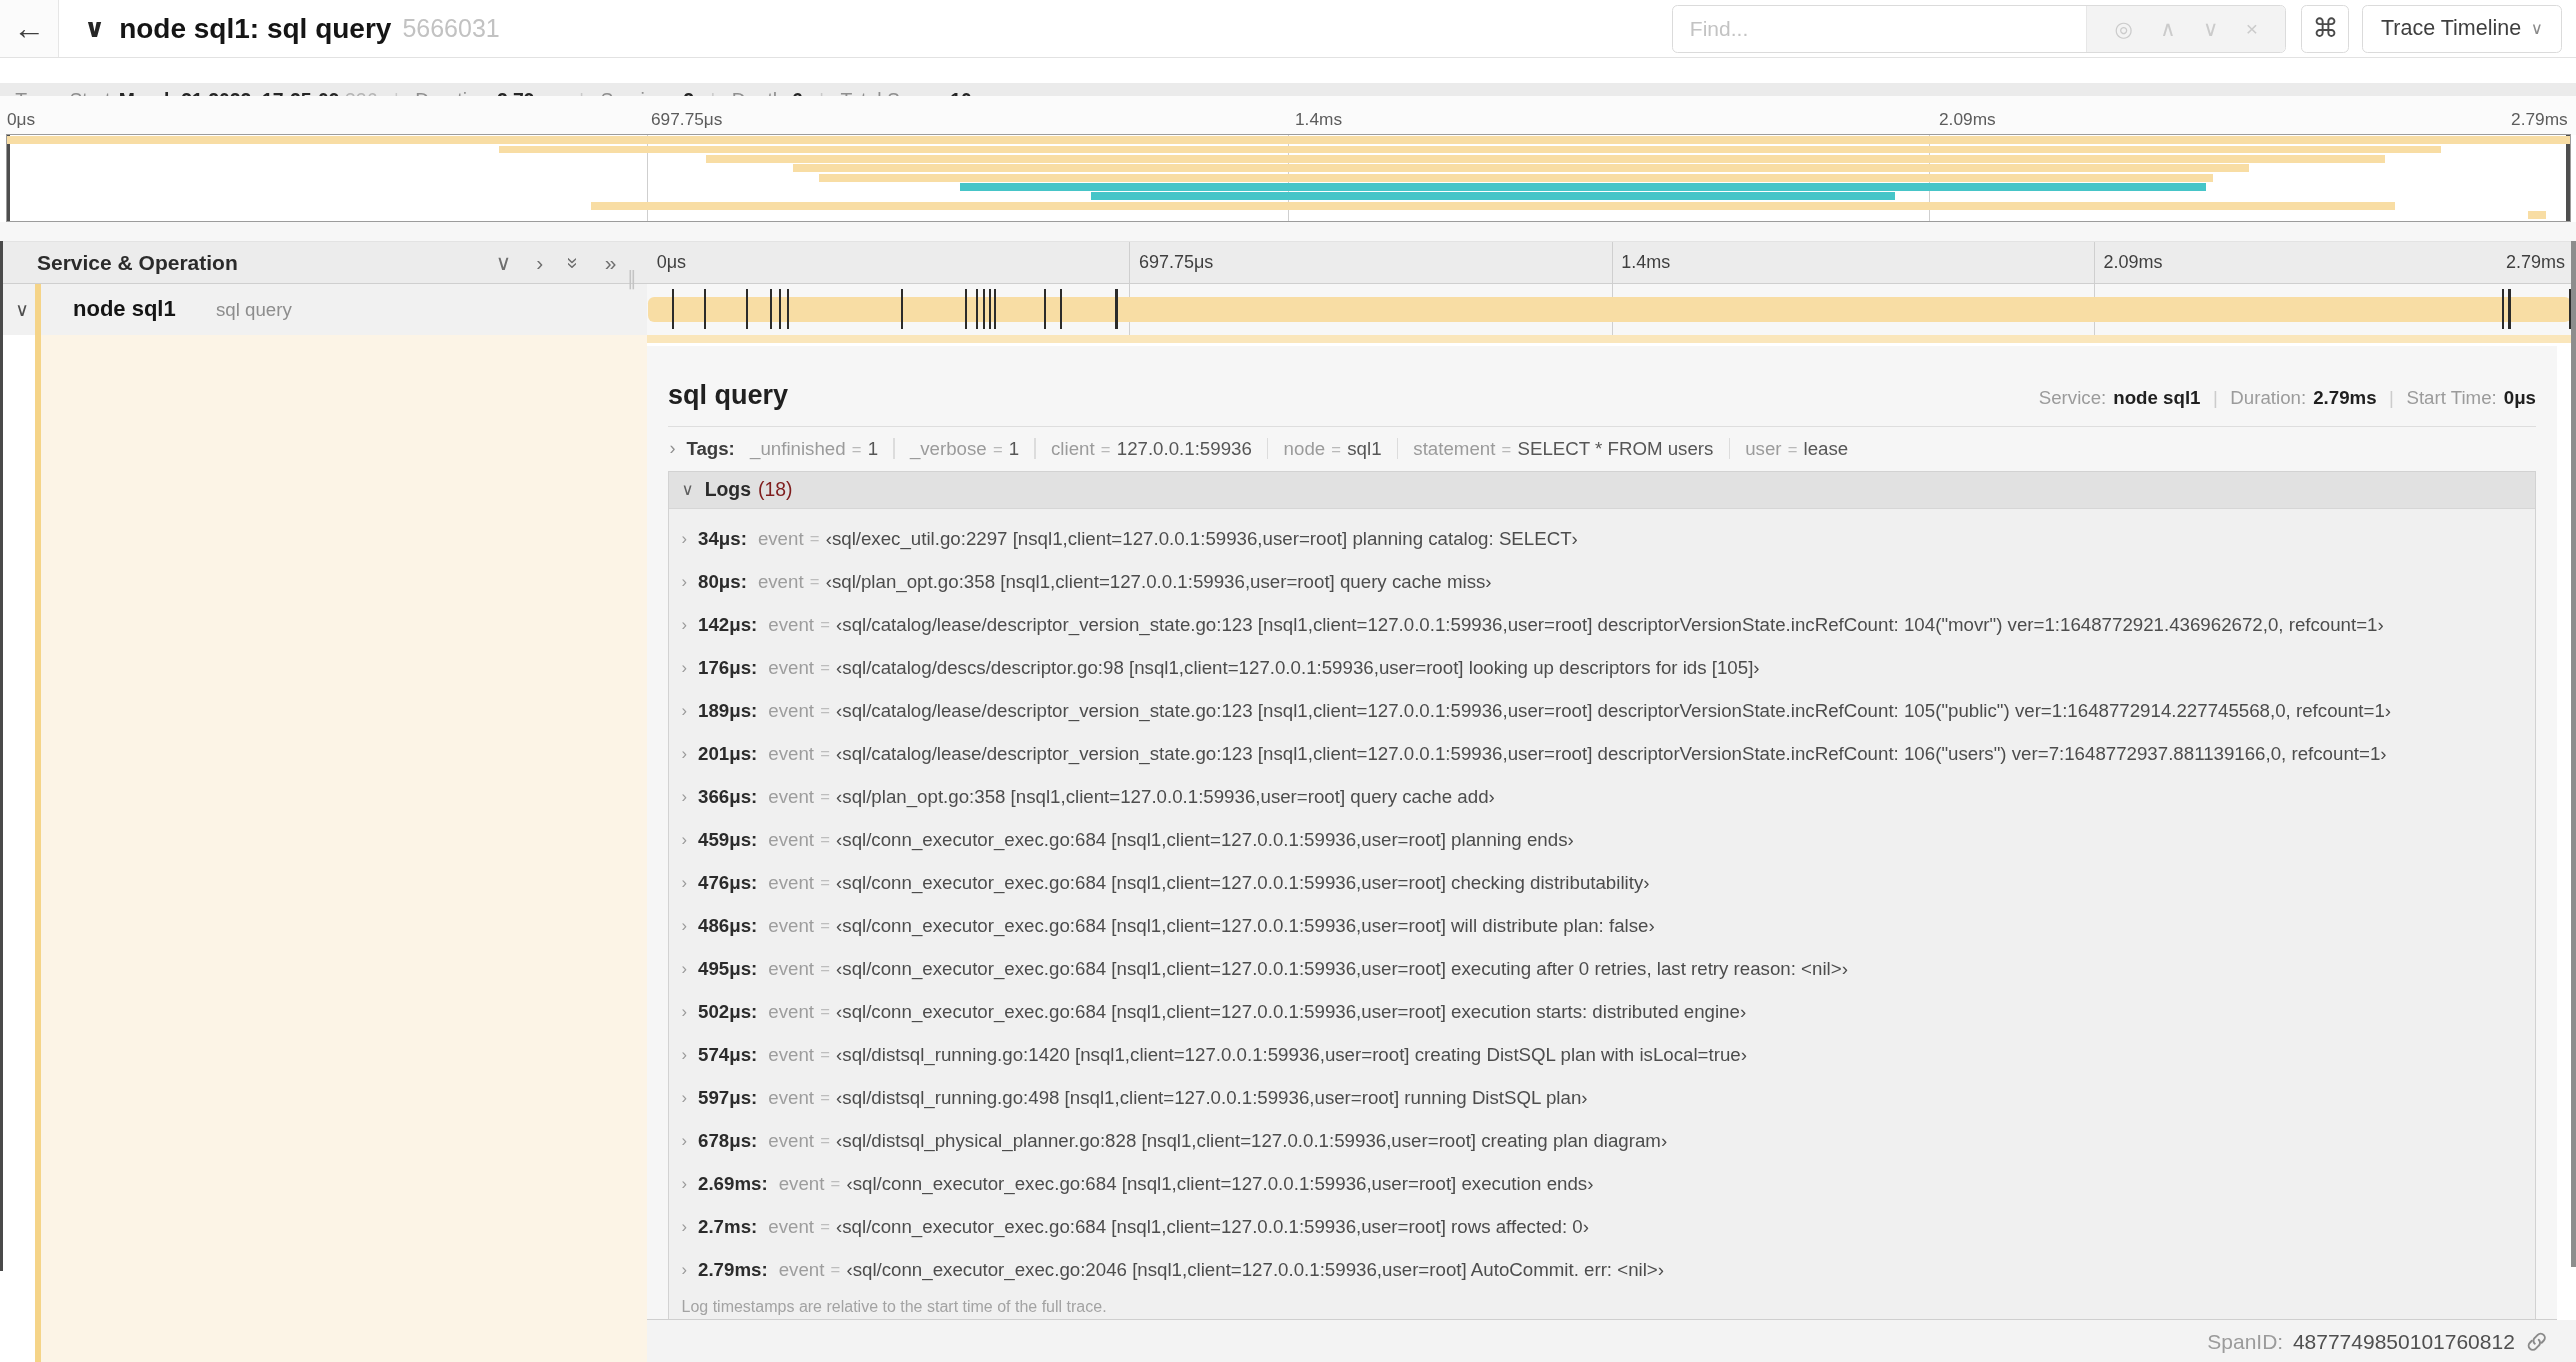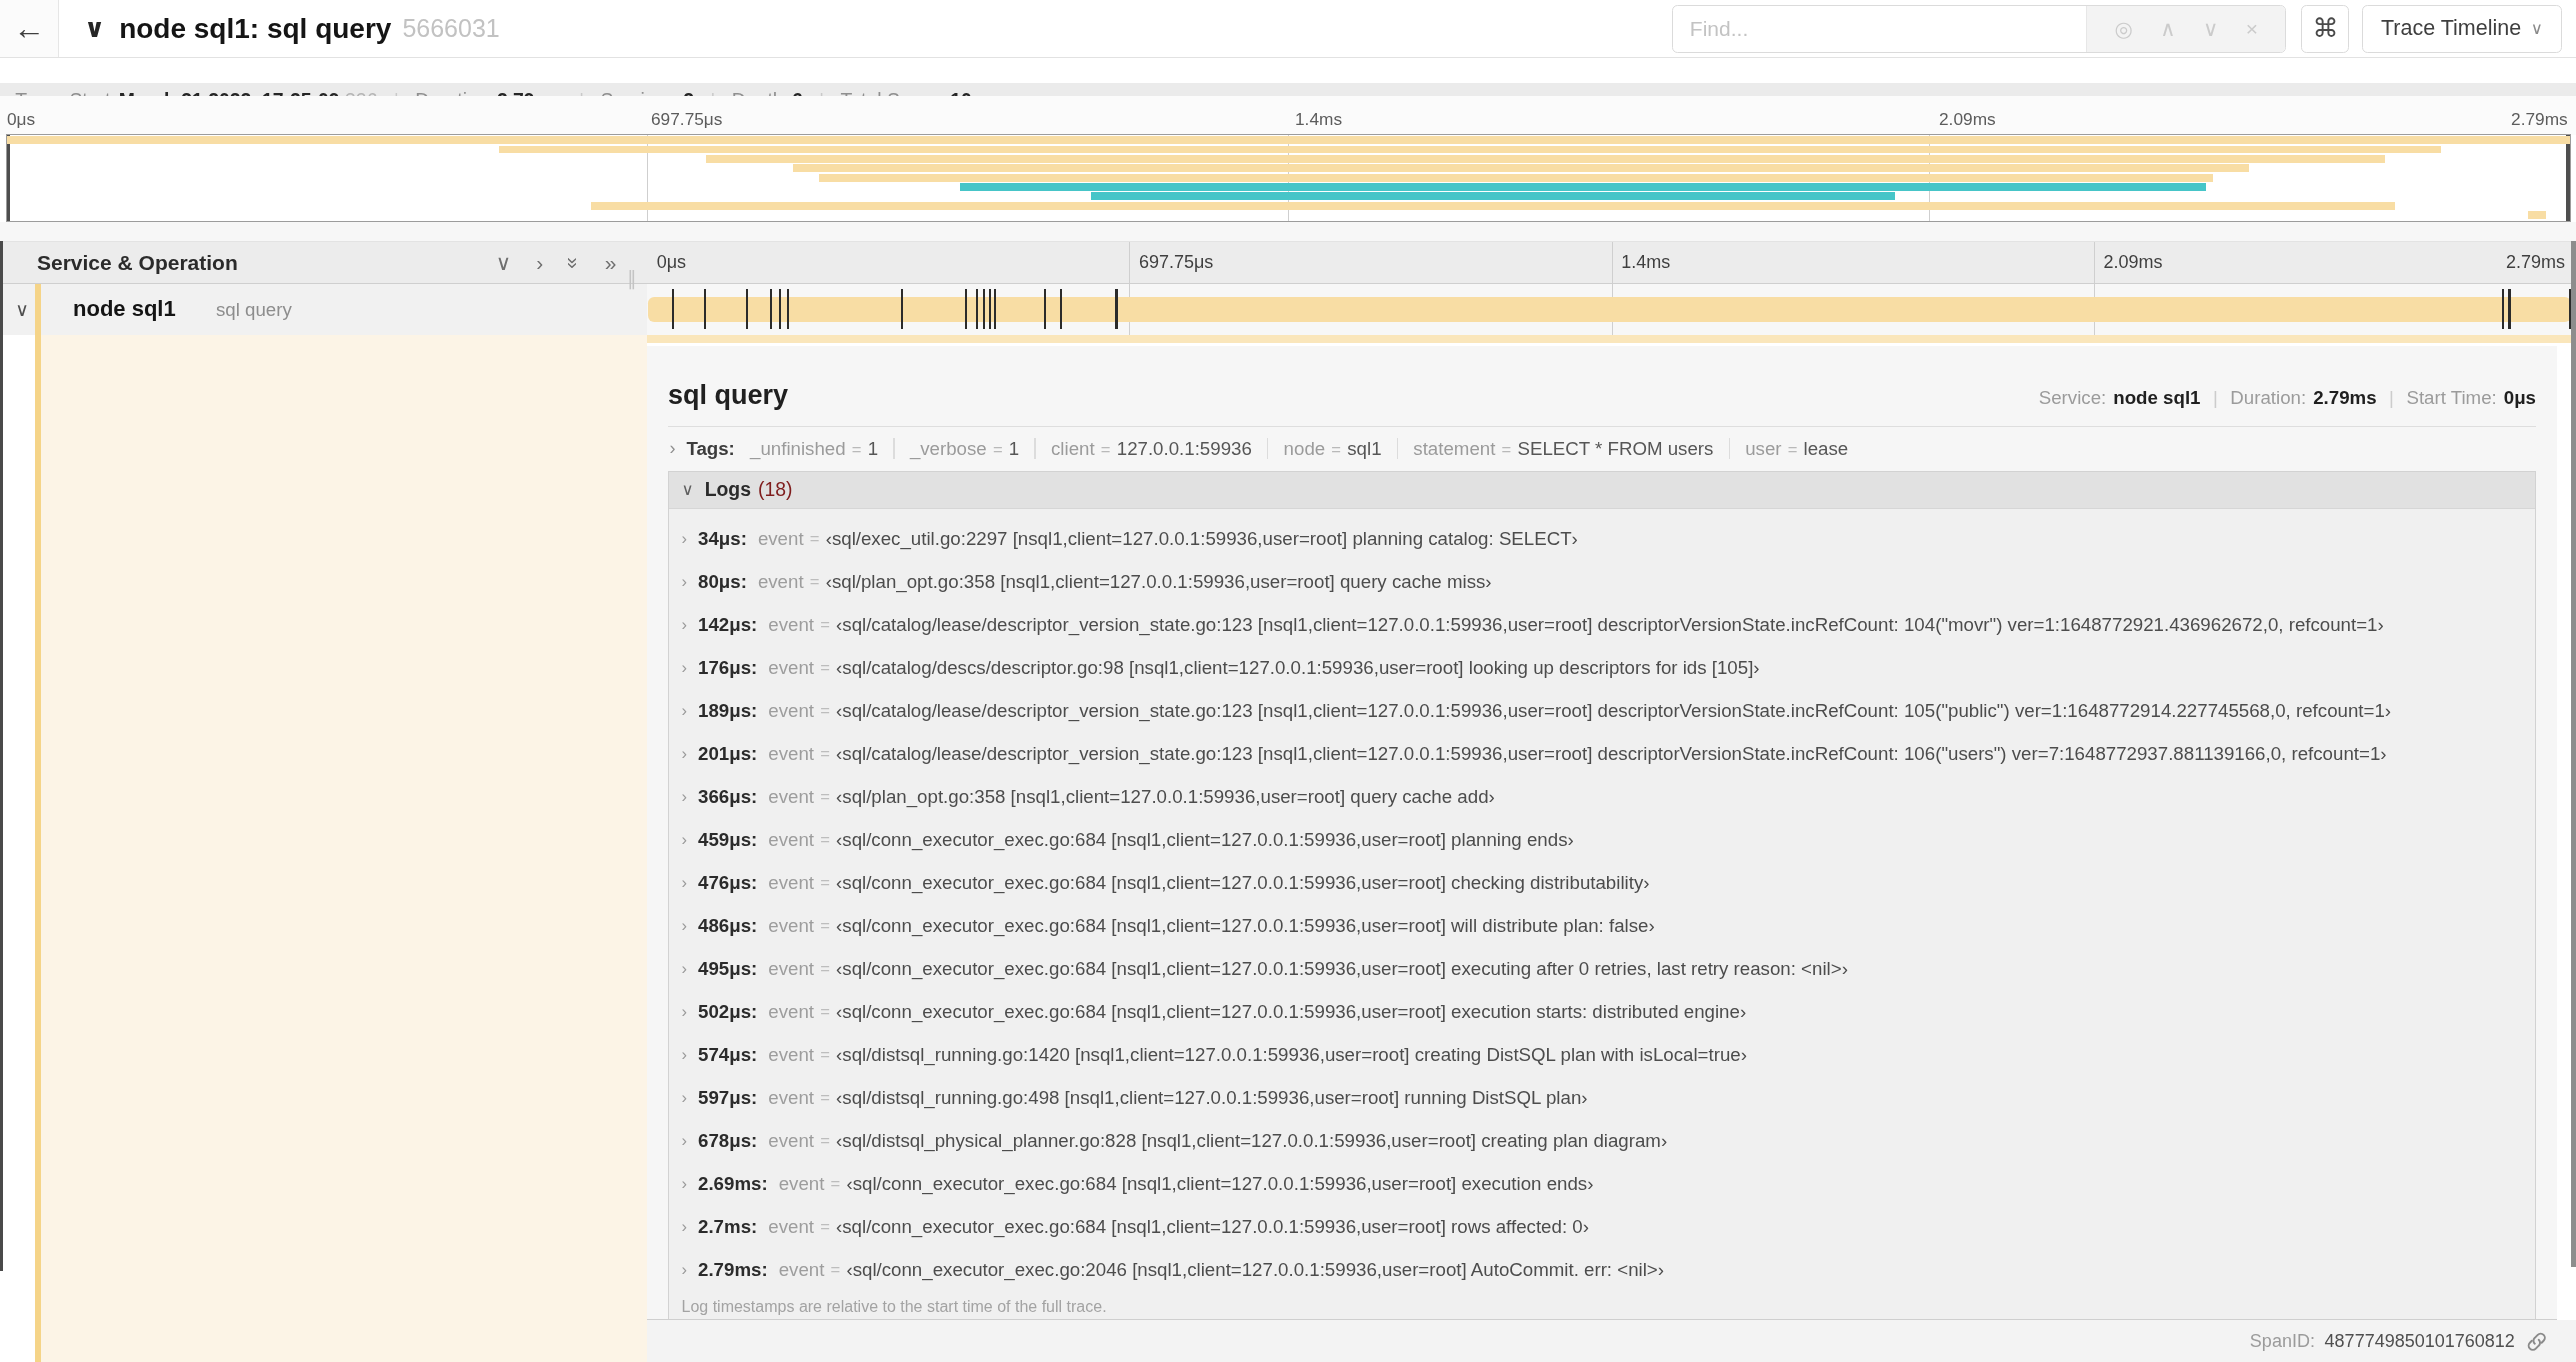--- a/index.html
+++ b/index.html
@@ -96,21 +96,21 @@
   .logs-list{background:#f0f0f0;padding:8.3px 0 1.4px;}
   .log-row{height:43px;display:flex;align-items:center;font-size:18.7px;padding-left:12.5px;cursor:pointer;white-space:nowrap;}
   .log-chevron{color:#9a9a9a;font-size:16.6px;margin-right:11px;}
   .log-time{font-weight:700;color:#2b2b2b;margin-right:11px;}
   .log-key{color:#9d9d9d;margin-right:6.2px;}
   .log-eq{color:#bdbdbd;margin-right:6.2px;font-size:16.6px;}
   .log-value{color:#4c4c4c;overflow:hidden;}
   .logs-footer{font-size:16px;color:#a3a3a3;padding:5.5px 12.5px 9.7px;background:#f0f0f0;}
   
   .bottom-strip{position:absolute;left:647px;right:0;top:1320px;bottom:0;background:#f3f3f3;
-                display:flex;align-items:center;justify-content:flex-end;padding-right:28px;gap:9.7px;font-size:18px;}
+                display:flex;align-items:center;justify-content:flex-end;padding-right:28px;gap:9.7px;font-size:21px;}
   .spanid-label{color:#9b9b9b;}
   .spanid-value{color:#4f4f4f;}
   .link-icon{display:flex;align-items:center;cursor:pointer;}
   
   .right-scrollbar{position:absolute;right:0;top:241px;width:5.5px;height:1026px;background:#8d8d8d;cursor:pointer;}
   .left-edge{position:absolute;left:0;top:241px;width:2.8px;height:1030px;background:#4a4a4a;}
 </style>
 </head>
 <body>
 

